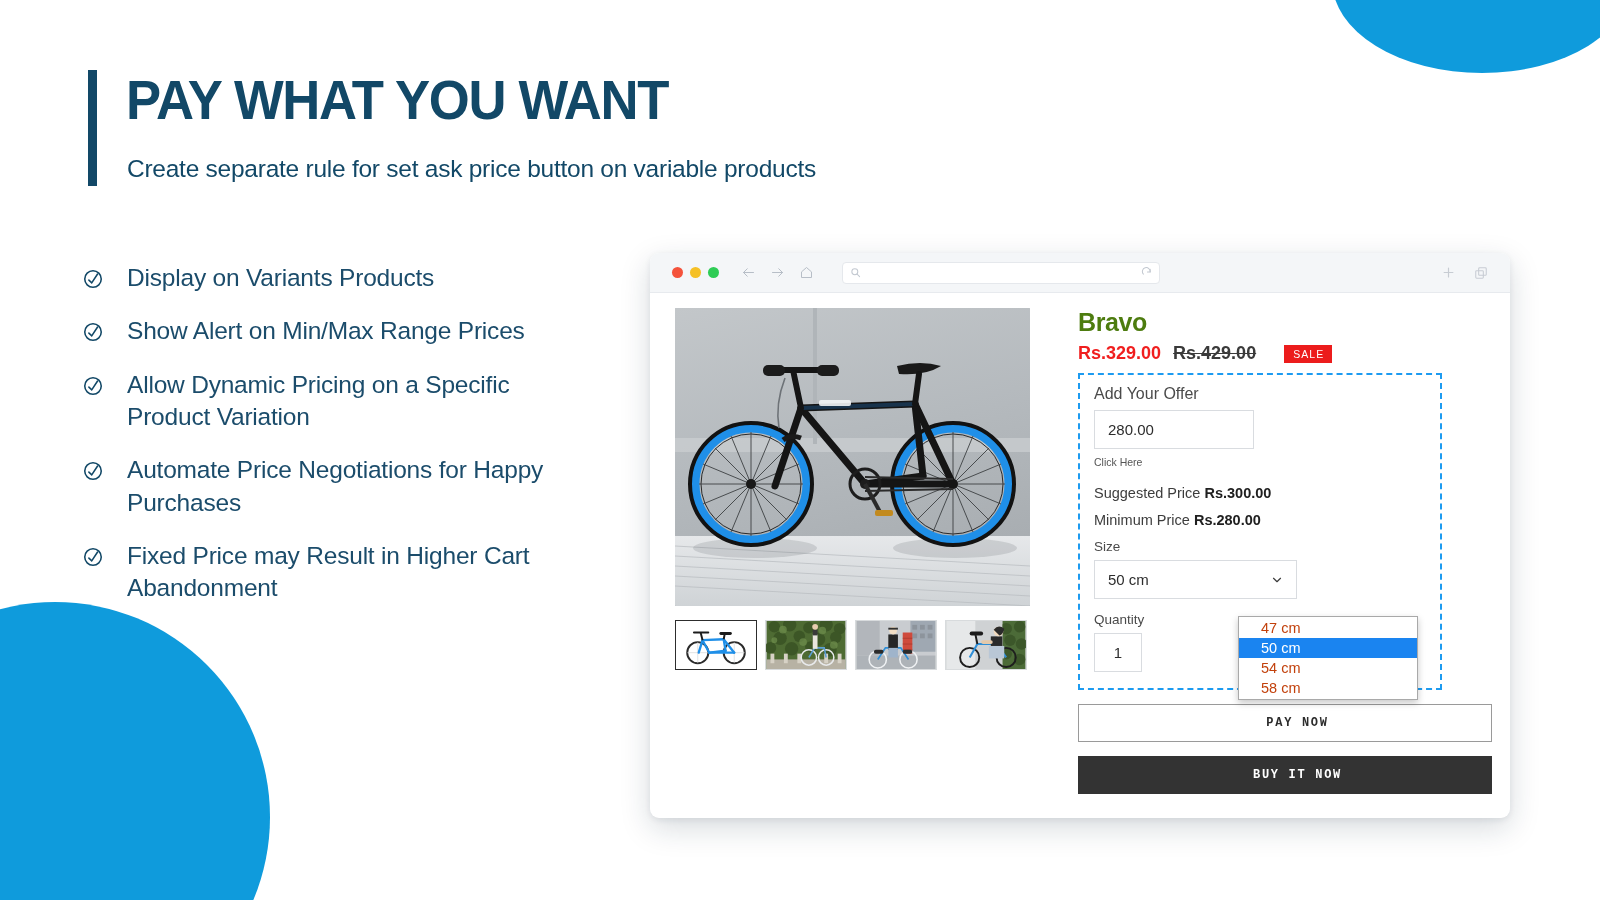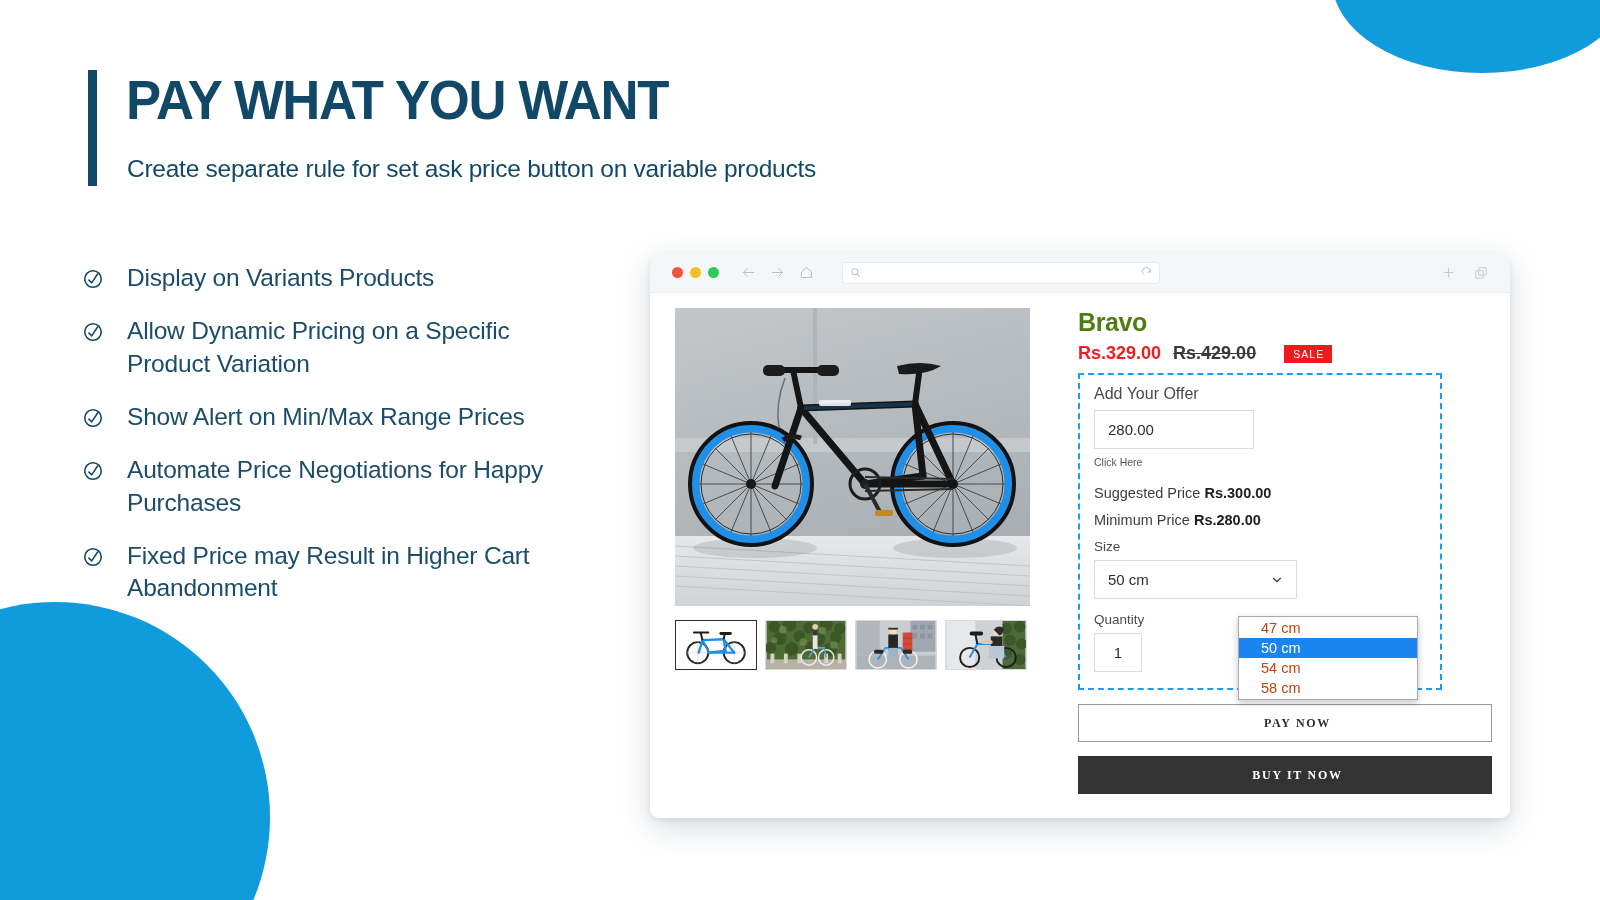--- a/index.html
+++ b/index.html
@@ -299,21 +299,21 @@
     padding: 14px 22px 0 0;
     margin-left: 73px;
     width: 414px;
   }
   .btn {
     width: 100%;
     height: 38px;
     font-size: 12px;
     font-weight: bold;
     letter-spacing: 1.7px;
-    font-family: Liberation Serif, serif;
+    font-family: Liberation Mono, monospace;
     cursor: pointer;
     display: flex;
     align-items: center;
     justify-content: center;
     padding-left: 25px;
   }
   .btn-pay {
     background: #ffffff;
     border: 1px solid #9a9a9a;
     color: #2d2d2d;
@@ -348,31 +348,31 @@
       <span class="feature-text">Display on Variants Products</span>
     </div>
 
     <div class="feature-item">
       <span class="feature-icon">
         <svg viewBox="0 0 24 24" fill="none" stroke="currentColor" stroke-width="1.7">
           <circle cx="12" cy="12" r="9"></circle>
           <path d="M7.5 13.2 L10.6 16.2 L17 6.6" stroke-linecap="round"></path>
         </svg>
       </span>
-      <span class="feature-text">Allow Dynamic Pricing on a Specific Product Variation</span>
+      <span class="feature-text">Show Alert on Min/Max Range Prices</span>
     </div>
 
     <div class="feature-item">
       <span class="feature-icon">
         <svg viewBox="0 0 24 24" fill="none" stroke="currentColor" stroke-width="1.7">
           <circle cx="12" cy="12" r="9"></circle>
           <path d="M7.5 13.2 L10.6 16.2 L17 6.6" stroke-linecap="round"></path>
         </svg>
       </span>
-      <span class="feature-text">Show Alert on Min/Max Range Prices</span>
+      <span class="feature-text">Allow Dynamic Pricing on a Specific Product Variation</span>
     </div>
 
     <div class="feature-item">
       <span class="feature-icon">
         <svg viewBox="0 0 24 24" fill="none" stroke="currentColor" stroke-width="1.7">
           <circle cx="12" cy="12" r="9"></circle>
           <path d="M7.5 13.2 L10.6 16.2 L17 6.6" stroke-linecap="round"></path>
         </svg>
       </span>
       <span class="feature-text">Automate Price Negotiations for Happy Purchases</span>

